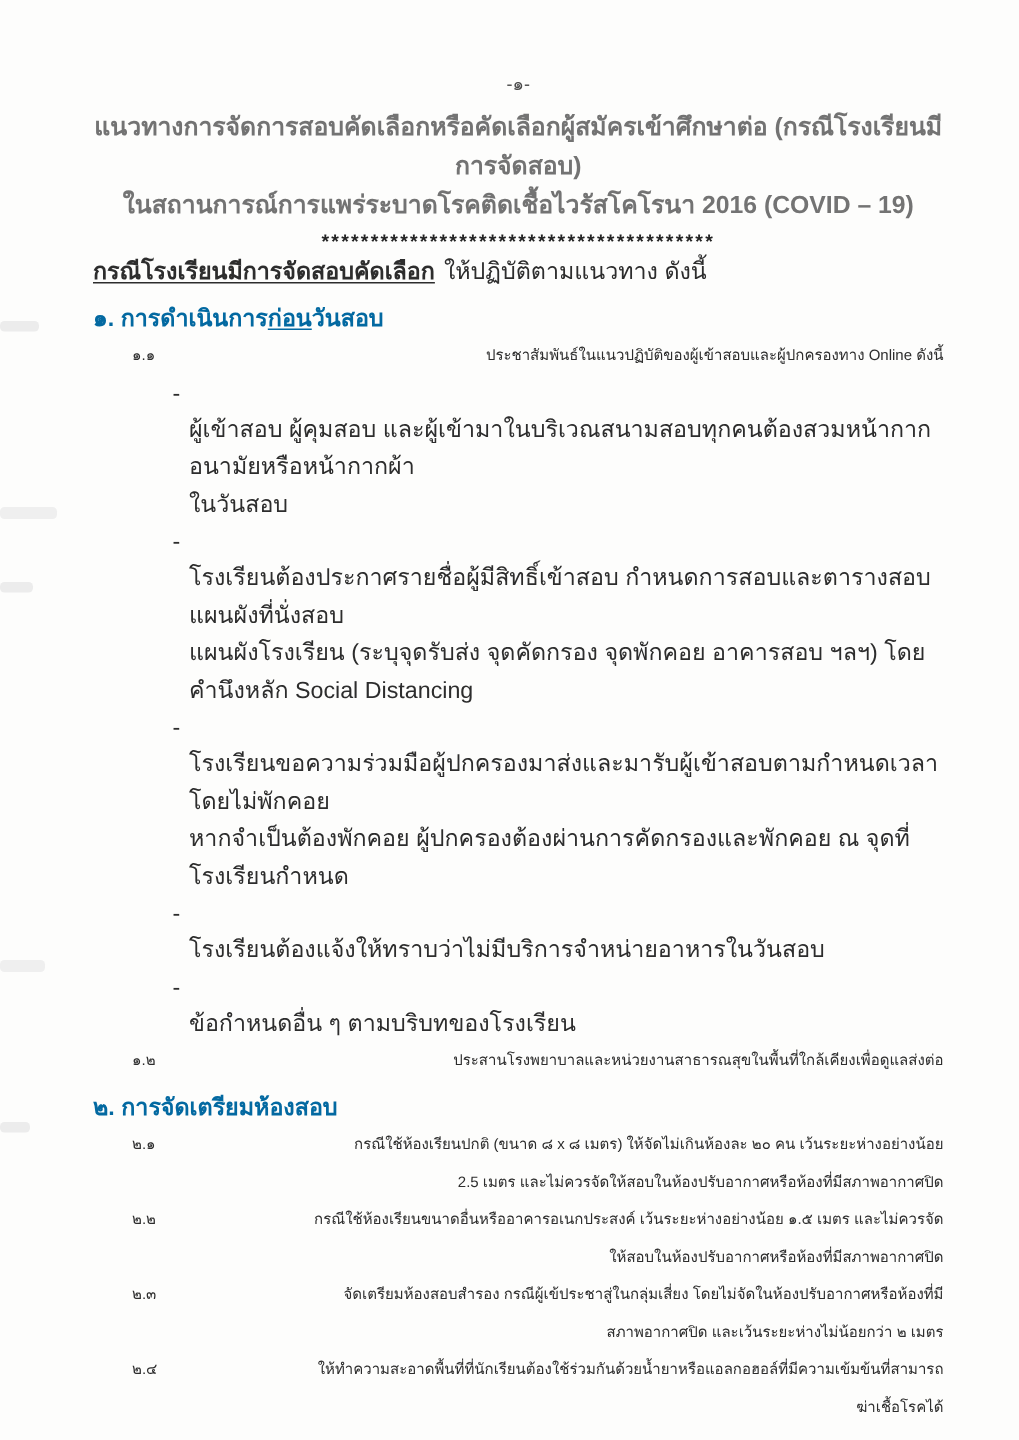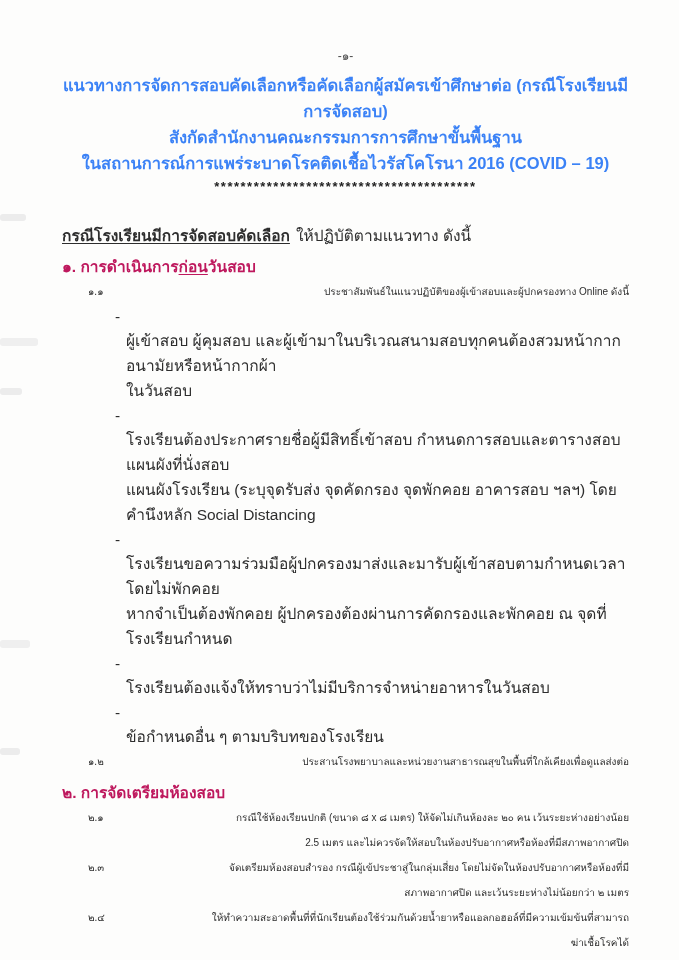--- a/index.html
+++ b/index.html
@@ -21,44 +21,44 @@
     font-size: 12px;
     color: #4a4a4a;
     height: 16px;
   }
   .titles { margin-top: 10px; }
   .title {
     text-align: center;
     font-weight: bold;
     font-size: 16.5px;
     line-height: 26px;
-    color: #3b82f6;
+    color: #737373;
   }
   .stars {
     text-align: center;
     font-weight: bold;
     font-size: 13px;
     letter-spacing: 1.5px;
     line-height: 17px;
     color: #222;
     margin-top: 2px;
   }
-  .intro { margin-top: 28px; line-height: 25px; font-size: 15.5px; }
+  .intro { margin-top: 0; line-height: 25px; font-size: 15.5px; }
   .intro .lead {
     font-weight: bold;
     text-decoration: underline;
     text-underline-offset: 2px;
     margin-right: 6px;
   }
   .sec-heading {
     margin-top: 6px;
     font-weight: bold;
     font-size: 15.5px;
     line-height: 25px;
-    color: #be185d;
+    color: #0369a1;
   }
   .sec-heading .u { text-decoration: underline; text-underline-offset: 2px; }
   .item {
     display: flex;
     margin-left: 26px;
     font-size: 10px;
   }
   .item .num { flex: 0 0 33px; line-height: 25px; }
   .item .itext { flex: 1; text-align: right; }
   .bullet {
@@ -90,21 +90,20 @@
   <div class="smudge s1"></div>
   <div class="smudge s2"></div>
   <div class="smudge s3"></div>
   <div class="smudge s4"></div>
   <div class="smudge s5"></div>
 
   <div class="page-num">-๑-</div>
 
   <div class="titles">
     <div class="title">แนวทางการจัดการสอบคัดเลือกหรือคัดเลือกผู้สมัครเข้าศึกษาต่อ (กรณีโรงเรียนมีการจัดสอบ)</div>
-    <div class="title">สังกัดสำนักงานคณะกรรมการการศึกษาขั้นพื้นฐาน</div>
     <div class="title">ในสถานการณ์การแพร่ระบาดโรคติดเชื้อไวรัสโคโรนา 2016 (COVID – 19)</div>
     <div class="stars">****************************************</div>
   </div>
 
   <div class="intro"><span class="lead">กรณีโรงเรียนมีการจัดสอบคัดเลือก</span><span>ให้ปฏิบัติตามแนวทาง ดังนี้</span></div>
 
   <div class="sec-heading"><span>๑. การดำเนินการ</span><span class="u">ก่อน</span><span>วันสอบ</span></div>
 
   <div class="item">
     <span class="num">๑.๑</span>
@@ -157,20 +156,27 @@
   <div class="sec-heading"><span>๒. การจัดเตรียมห้องสอบ</span><span class="u"></span><span></span></div>
 
   <div class="item">
     <span class="num">๒.๑</span>
     <span class="itext">
       <span class="ln">กรณีใช้ห้องเรียนปกติ (ขนาด ๘ x ๘ เมตร) ให้จัดไม่เกินห้องละ ๒๐ คน เว้นระยะห่างอย่างน้อย</span>
       <span class="ln">2.5 เมตร และไม่ควรจัดให้สอบในห้องปรับอากาศหรือห้องที่มีสภาพอากาศปิด</span>
     </span>
   </div>
   <div class="item">
+    <span class="num">๒.๒</span>
+    <span class="itext">
+      <span class="ln">กรณีใช้ห้องเรียนขนาดอื่นหรืออาคารอเนกประสงค์ เว้นระยะห่างอย่างน้อย ๑.๕ เมตร และไม่ควรจัด</span>
+      <span class="ln">ให้สอบในห้องปรับอากาศหรือห้องที่มีสภาพอากาศปิด</span>
+    </span>
+  </div>
+  <div class="item">
     <span class="num">๒.๓</span>
     <span class="itext">
       <span class="ln">จัดเตรียมห้องสอบสำรอง กรณีผู้เข้ประชาสู่ในกลุ่มเสี่ยง โดยไม่จัดในห้องปรับอากาศหรือห้องที่มี</span>
       <span class="ln">สภาพอากาศปิด และเว้นระยะห่างไม่น้อยกว่า ๒ เมตร</span>
     </span>
   </div>
   <div class="item">
     <span class="num">๒.๔</span>
     <span class="itext">
       <span class="ln">ให้ทำความสะอาดพื้นที่ที่นักเรียนต้องใช้ร่วมกันด้วยน้ำยาหรือแอลกอฮอล์ที่มีความเข้มข้นที่สามารถ</span>

